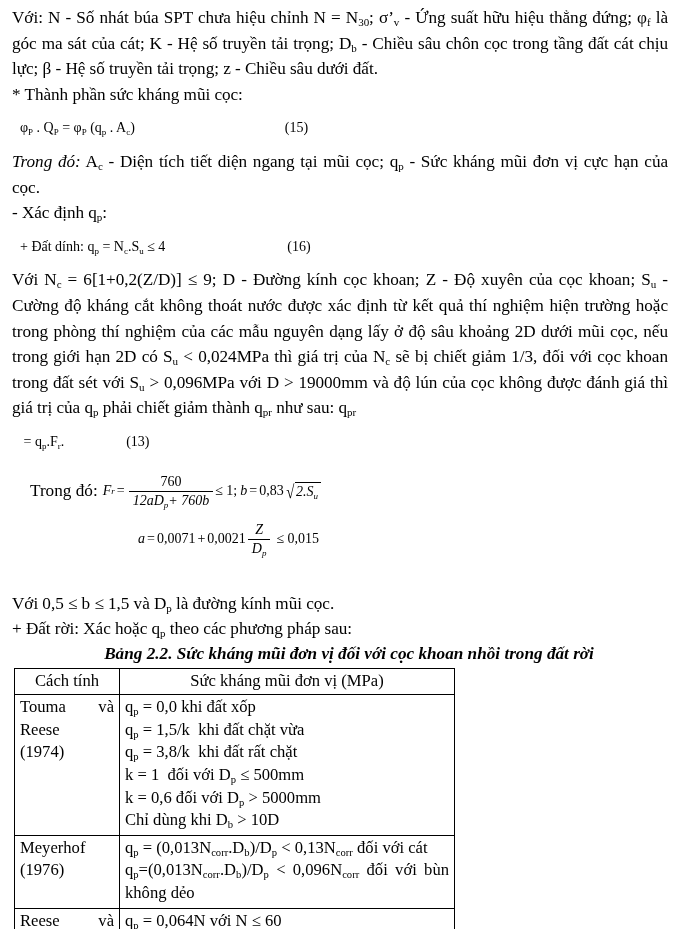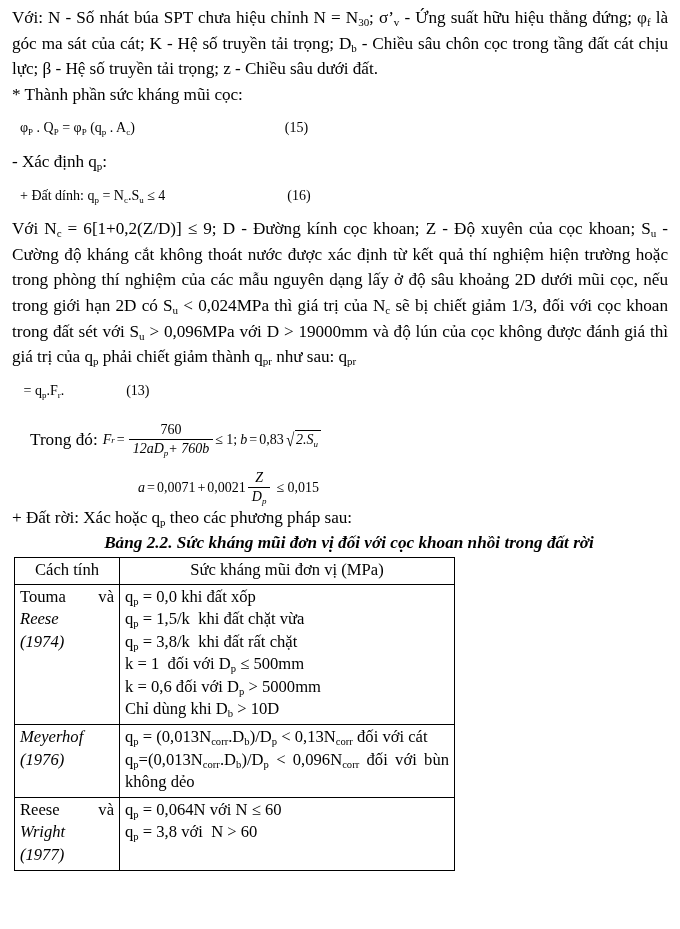--- a/index.html
+++ b/index.html
@@ -114,35 +114,36 @@
   td.method {
     text-align: justify;
     text-justify: inter-word;
     text-align-last: left;
   }
   td.method .jl {
     display: block;
     text-align: justify;
     text-align-last: justify;
   }
-  td.method .ll { display: block; font-style: italic; }
+  td.method .ll { display: block; }
   td.body .ln { display: block; white-space: nowrap; }
   td.body .ln.wrap { white-space: normal; text-align: justify; }
 </style>
 </head>
 <body>
 
 <div class="page">
 
   <p class="para"><span>Với: N - Số nhát búa SPT chưa hiệu chỉnh N = N</span><sub>30</sub><span>; σ’</span><sub>v</sub><span> - Ứng suất hữu hiệu thẳng đứng; φ</span><sub>f</sub><span> là góc ma sát của cát; K - Hệ số truyền tải trọng; D</span><sub>b</sub><span> - Chiều sâu chôn cọc trong tầng đất cát chịu lực; β - Hệ số truyền tải trọng; z - Chiều sâu dưới đất.</span></p>
 
   <p class="para nojust">* Thành phần sức kháng mũi cọc:</p>
 
   <p class="eqline"><span>φ<sub>P</sub> . Q<sub>P</sub> = φ<sub>P</sub> (q<sub>p</sub> . A<sub>c</sub>)</span><span class="eqnum" style="width:150px"></span><span>(15)</span></p>
 
+  <p class="para"><span class="it">Trong đó:</span><span> A</span><sub>c</sub><span> - Diện tích tiết diện ngang tại mũi cọc; q</span><sub>p</sub><span> - Sức kháng mũi đơn vị cực hạn của cọc.</span></p>
 
   <p class="para nojust"><span>- Xác định q</span><sub>p</sub><span>:</span></p>
 
   <p class="eqline"><span>+ Đất dính: q</span><sub>p</sub><span> = N</span><sub>c</sub><span>.S</span><sub>u</sub><span> ≤ 4</span><span class="eqnum" style="width:122px"></span><span>(16)</span></p>
 
   <p class="para"><span>Với N</span><sub>c</sub><span> = 6[1+0,2(Z/D)] ≤ 9; D - Đường kính cọc khoan; Z - Độ xuyên của cọc khoan; S</span><sub>u</sub><span> - Cường độ kháng cắt không thoát nước được xác định từ kết quả thí nghiệm hiện trường hoặc trong phòng thí nghiệm của các mẫu nguyên dạng lấy ở độ sâu khoảng 2D dưới mũi cọc, nếu trong giới hạn 2D có S</span><sub>u</sub><span> &lt; 0,024MPa thì giá trị của N</span><sub>c</sub><span> sẽ bị chiết giảm 1/3, đối với cọc khoan trong đất sét với S</span><sub>u</sub><span> &gt; 0,096MPa với D &gt; 19000mm và độ lún của cọc không được đánh giá thì giá trị của q</span><sub>p</sub><span> phải chiết giảm thành q</span><sub>pr</sub><span> như sau: q</span><sub>pr</sub></p>
 
   <p class="eqline"><span> = q</span><sub>p</sub><span>.F</span><sub>r</sub><span>.</span><span class="eqnum" style="width:62px"></span><span>(13)</span></p>
 
   <div class="mathblock">
@@ -172,20 +173,21 @@
       <span class="op">+</span>
       <span>0,0021</span>
       <span class="frac">
         <span class="num mi">Z</span>
         <span class="den"><span class="mi">D</span><sub class="mi">p</sub></span>
       </span>
       <span style="margin-left:4px">≤ 0,015</span>
     </div>
   </div>
 
+  <p class="para nojust" style="margin-top:34px"><span>Với 0,5 ≤ b ≤ 1,5 và D</span><sub>p</sub><span> là đường kính mũi cọc.</span></p>
 
   <p class="para nojust"><span>+ Đất rời: Xác hoặc q</span><sub>p</sub><span> theo các phương pháp sau:</span></p>
 
   <p class="tbl-title">Bảng 2.2. Sức kháng mũi đơn vị đối với cọc khoan nhồi trong đất rời</p>
 
   <table class="t22">
     <colgroup>
         <col class="c1">
         <col class="c2">
       </colgroup>

